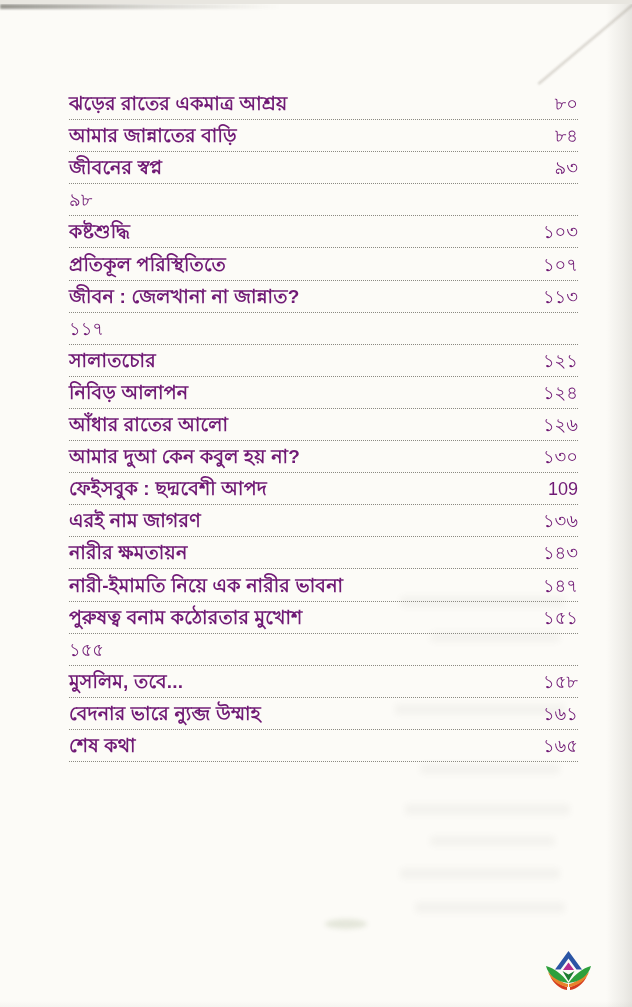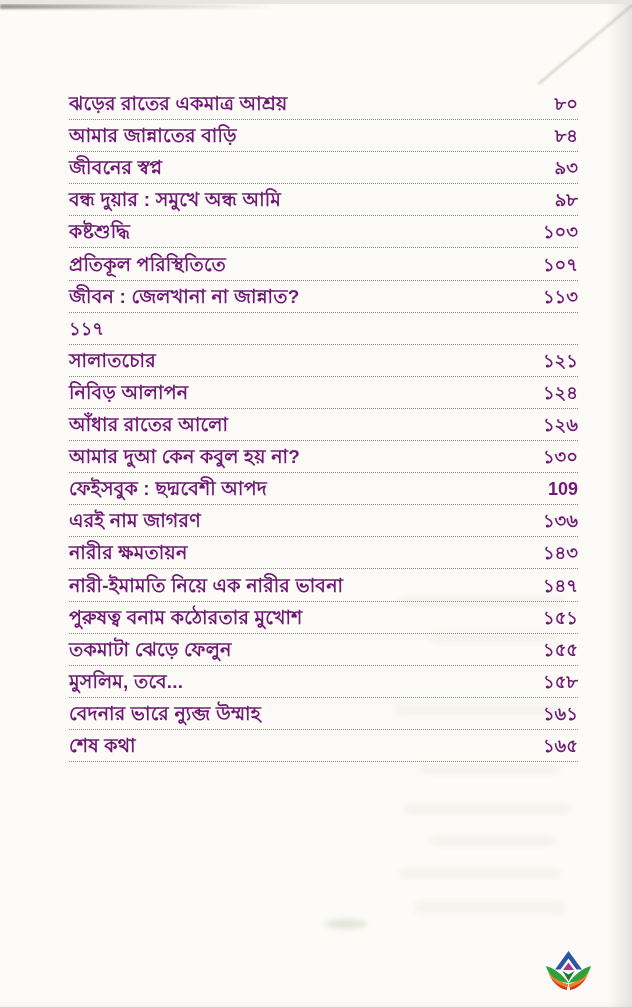--- a/index.html
+++ b/index.html
@@ -73,21 +73,21 @@
   }
   .toc-title {
     font-size: 19px;
     font-weight: 600;
     letter-spacing: 0.2px;
     white-space: nowrap;
     line-height: 1;
   }
   .toc-page {
     font-size: 18px;
-    font-weight: 700;
+    font-weight: 400;
     line-height: 1;
     text-align: center;
   }
   
   .logo {
     position: absolute;
     left: 545px;
     top: 946px;
     width: 47px;
     height: 42px;
@@ -124,21 +124,20 @@
       <span class="toc-page">৮৪</span>
     </div>
 
 
     <div class="toc-row">
       <span class="toc-title">জীবনের স্বপ্ন</span>
       <span class="toc-page">৯৩</span>
     </div>
 
     <div class="toc-row">
-      <span class="toc-title">বন্ধ দুয়ার : সমুখে অন্ধ আমি</span>
       <span class="toc-page">৯৮</span>
     </div>
 
     <div class="toc-row">
       <span class="toc-title">কষ্টশুদ্ধি</span>
       <span class="toc-page">১০৩</span>
     </div>
 
     <div class="toc-row">
       <span class="toc-title">প্রতিকূল পরিস্থিতিতে</span>
@@ -193,21 +192,20 @@
       <span class="toc-title">নারী-ইমামতি নিয়ে এক নারীর ভাবনা</span>
       <span class="toc-page">১৪৭</span>
     </div>
 
     <div class="toc-row">
       <span class="toc-title">পুরুষত্ব বনাম কঠোরতার মুখোশ</span>
       <span class="toc-page">১৫১</span>
     </div>
 
     <div class="toc-row">
-      <span class="toc-title">তকমাটা ঝেড়ে ফেলুন</span>
       <span class="toc-page">১৫৫</span>
     </div>
 
     <div class="toc-row">
       <span class="toc-title">মুসলিম, তবে...</span>
       <span class="toc-page">১৫৮</span>
     </div>
 
     <div class="toc-row">
       <span class="toc-title">বেদনার ভারে ন্যুব্জ উম্মাহ</span>

